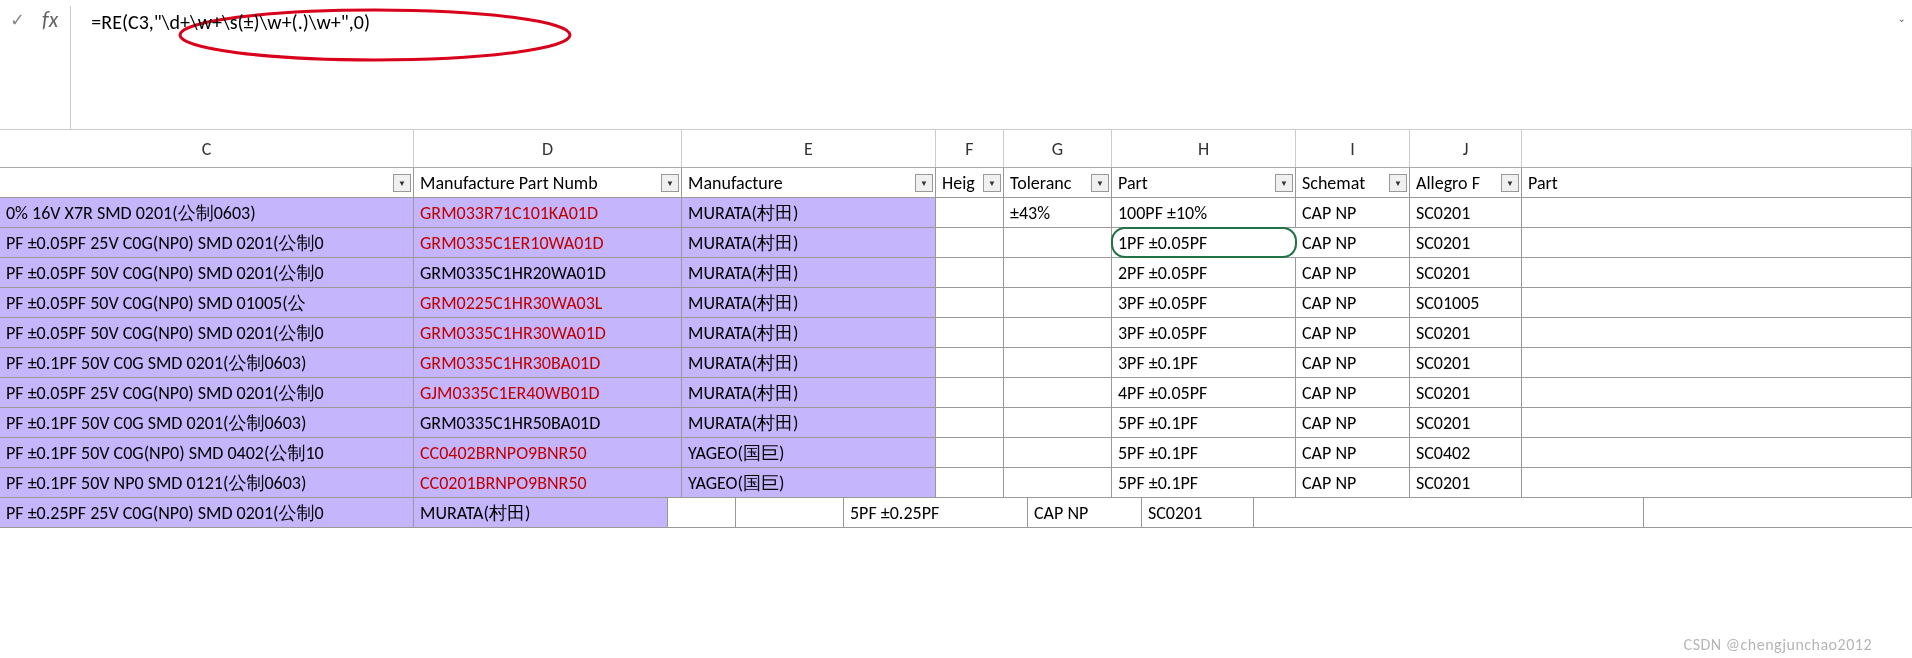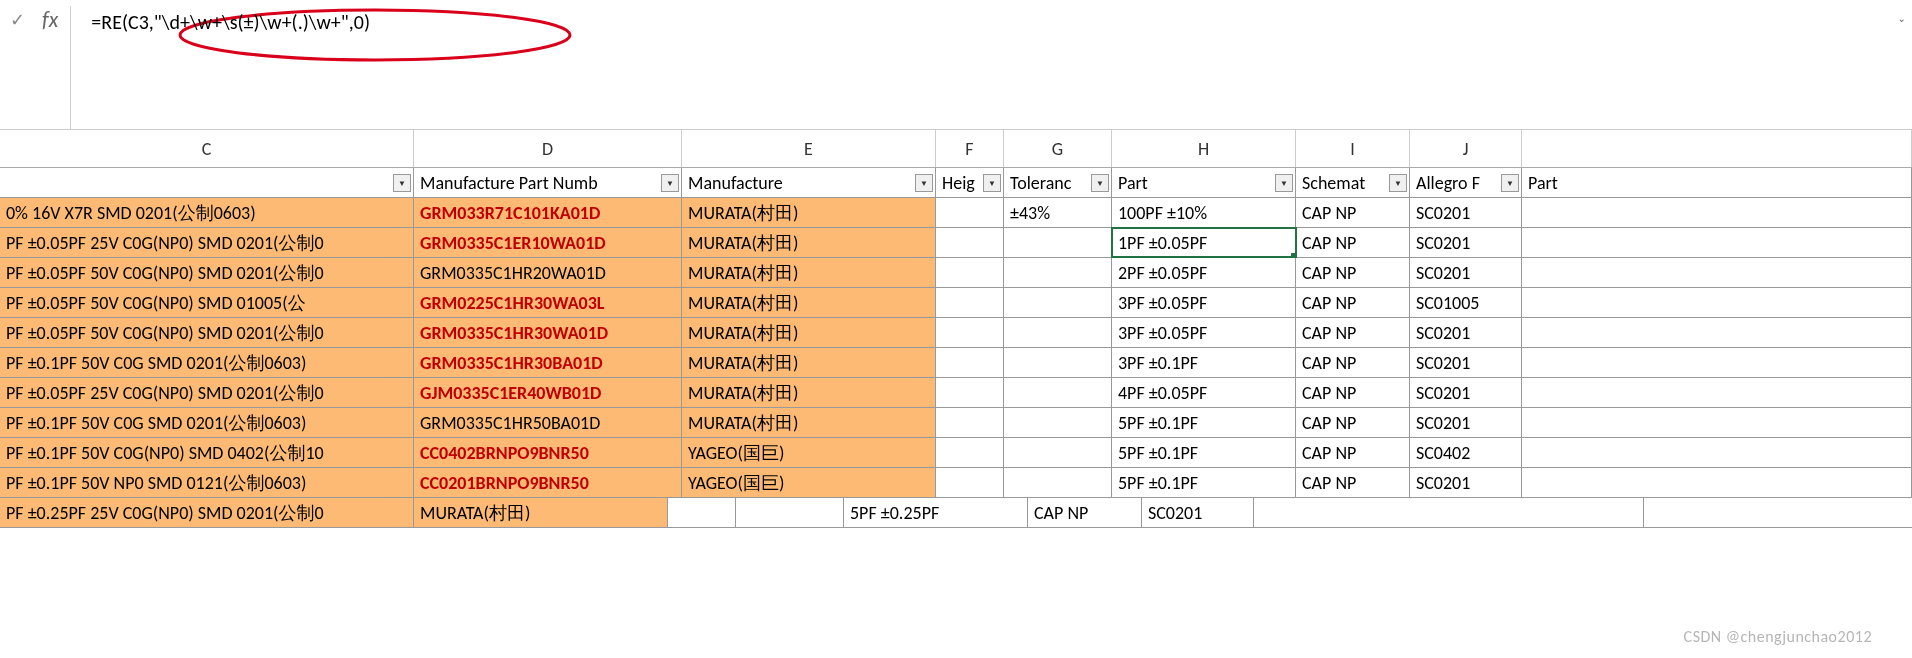--- a/index.html
+++ b/index.html
@@ -127,54 +127,55 @@
   .dcell {
     display: flex;
     align-items: center;
     border-right: 1px solid #999;
     padding: 0 6px;
     font-size: 18px;
     overflow: hidden;
     white-space: nowrap;
     position: relative;
   }
-  .green { background: #fdba74; }
-  .red-text { color: #c00000; font-weight: 700; }
+  .green { background: #c4b5fd; }
+  .red-text { color: #c00000; font-weight: 400; }
 
   
   .w-C { width: 414px; }
   .w-D { width: 268px; }
   .w-E { width: 254px; }
   .w-F { width: 68px; }
   .w-G { width: 108px; }
   .w-H { width: 184px; }
   .w-I { width: 114px; }
   .w-J { width: 112px; }
   .w-K { width: 390px; }
 
   
   .active-cell {
     outline: 2px solid #217346;
     outline-offset: -1px;
     z-index: 5;
+    border-radius: 13px;
   }
   .active-cell::after {
     content: "";
     position: absolute;
     right: -2px;
     bottom: -2px;
     width: 6px;
     height: 6px;
     background: #217346;
   }
 
   .watermark {
     position: absolute;
     right: 40px;
-    bottom: 12px;
+    bottom: 4px;
     font-size: 16px;
     color: rgba(120,120,120,0.55);
     z-index: 20;
     letter-spacing: 0.5px;
   }
 </style>
 </head>
 <body>
 
 <div class="formula-bar">

